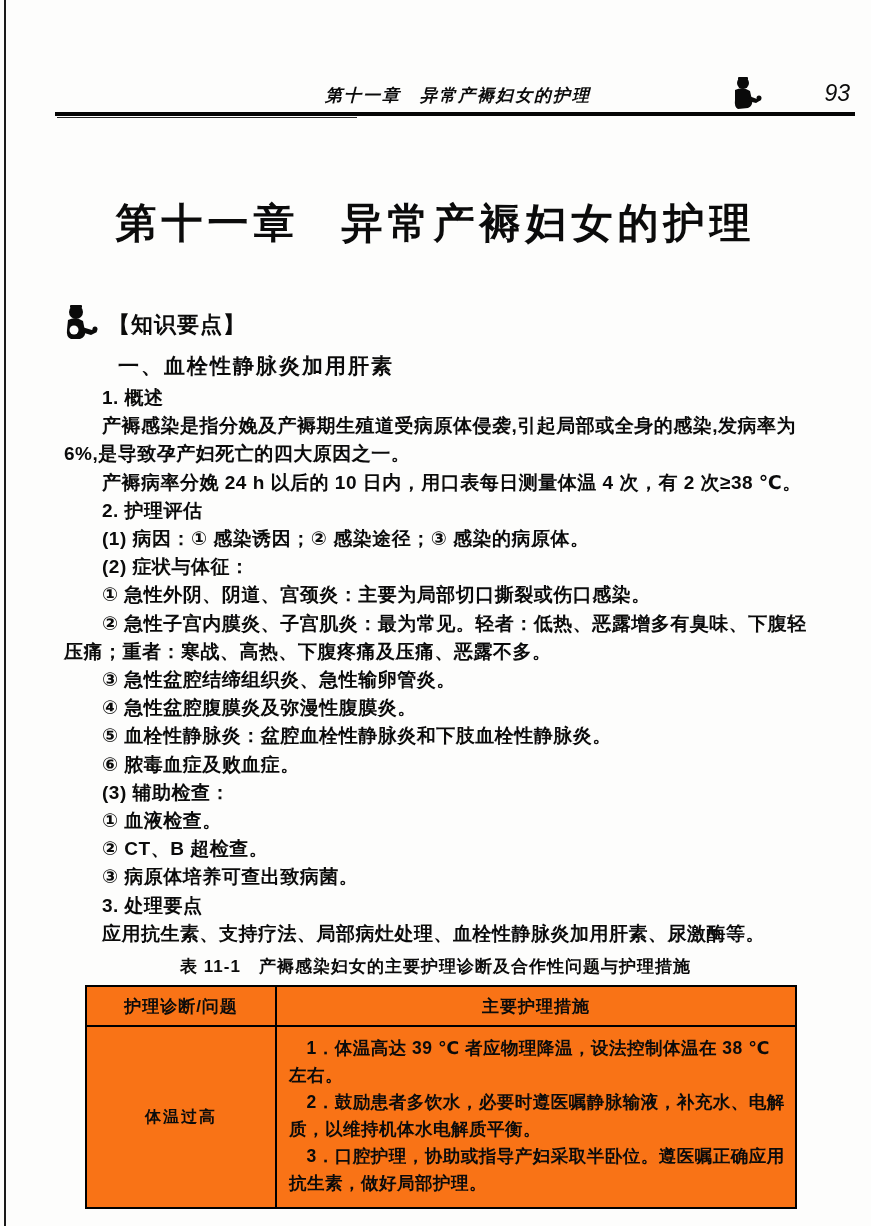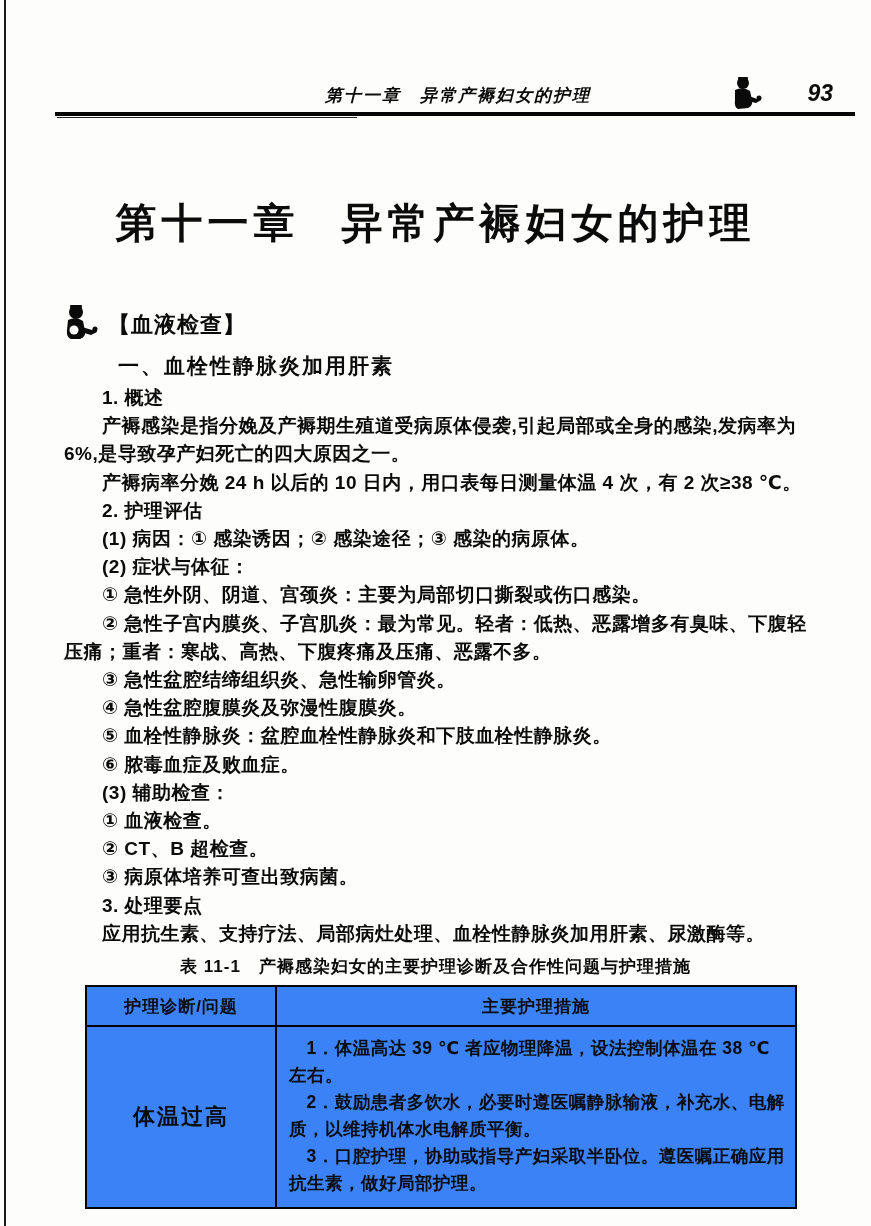--- a/index.html
+++ b/index.html
@@ -12,21 +12,21 @@
   .speck{position:absolute;left:217px;top:1174px;width:4px;height:4px;background:#333;border-radius:50%;}
 
   
   .running-header{position:absolute;top:80px;left:55px;width:806px;height:34px;}
   .rh-title{
     position:absolute;left:0;right:0;top:4px;text-align:center;
     font-size:17px;font-weight:bold;font-style:italic;letter-spacing:2px;
   }
   .rh-icon{position:absolute;right:95px;top:-4px;}
   .rh-pagenum{
-    position:absolute;right:28px;top:0px;font-size:23px;font-weight:bold;font-style:italic;
+    position:absolute;right:11px;top:0px;font-size:23px;font-weight:normal;font-style:italic;
   }
   .rh-rule{position:absolute;left:0;right:6px;top:32px;height:4px;background:#050505;}
   .rh-rule2{position:absolute;left:2px;top:37px;width:300px;height:1px;background:#222;}
 
   
   .chapter-title{
     position:absolute;top:196px;left:0;width:871px;text-align:center;
     font-size:41px;font-weight:900;letter-spacing:5px;white-space:nowrap;
   }
   .chapter-title .gap{display:inline-block;width:42px;}
@@ -48,26 +48,26 @@
   .body-text p{margin:0;text-indent:2em;letter-spacing:0.5px;}
   .body-text p.bold{font-weight:800;}
 
   
   .table-caption{
     position:absolute;top:955px;left:0;width:871px;text-align:center;
     font-size:17px;font-weight:bold;letter-spacing:1px;
   }
   .t11{
     position:absolute;top:985px;left:85px;width:712px;
-    border:2.5px solid #000;border-collapse:collapse;background:#3b82f6;
+    border:2.5px solid #000;border-collapse:collapse;background:#f97316;
   }
   .t11 th,.t11 td{border:2px solid #000;vertical-align:middle;}
   .t11 th{height:36px;font-size:17px;font-weight:bold;text-align:center;letter-spacing:1px;}
   .t11 .col-diag{width:186px;}
-  .t11 td.diag-cell{text-align:center;font-size:22px;font-weight:bold;letter-spacing:2px;}
+  .t11 td.diag-cell{text-align:center;font-size:16px;font-weight:bold;letter-spacing:2px;}
   .t11 td.measures-cell{padding:8px 4px 10px 12px;}
   .t11 td.measures-cell p{
     margin:0;font-size:17.5px;font-weight:600;line-height:27px;text-indent:1em;letter-spacing:0.5px;
   }
 
   svg .ink{fill:#0a0a0a;}
 </style>
 </head>
 <body>
 
@@ -98,21 +98,21 @@
   <span>
     <svg width="42" height="40" viewBox="0 0 42 40">
       <circle class="ink" cx="16" cy="9" r="7"></circle>
       <rect class="ink" x="10" y="2" width="12" height="3" rx="1"></rect>
       <path class="ink" d="M8 17 Q16 13 23 18 L25 28 Q26 34 20 36 L11 36 Q6 34 7 27 Z"></path>
       <circle fill="#fdfdfc" cx="14" cy="27" r="4.5"></circle>
       <path class="ink" d="M22 24 L32 27 L35 24 L37 29 L31 32 L21 29 Z"></path>
       <circle class="ink" cx="35" cy="26" r="2.5"></circle>
     </svg>
   </span>
-  <span class="kp-label">【血液检查】</span>
+  <span class="kp-label">【知识要点】</span>
 </div>
 
 <div class="section1">一、血栓性静脉炎加用肝素</div>
 
 <div class="body-text">
 
     <p class="bold">1.  概述</p>
 
     <p>产褥感染是指分娩及产褥期生殖道受病原体侵袭,引起局部或全身的感染,发病率为 6%,是导致孕产妇死亡的四大原因之一。</p>
 

